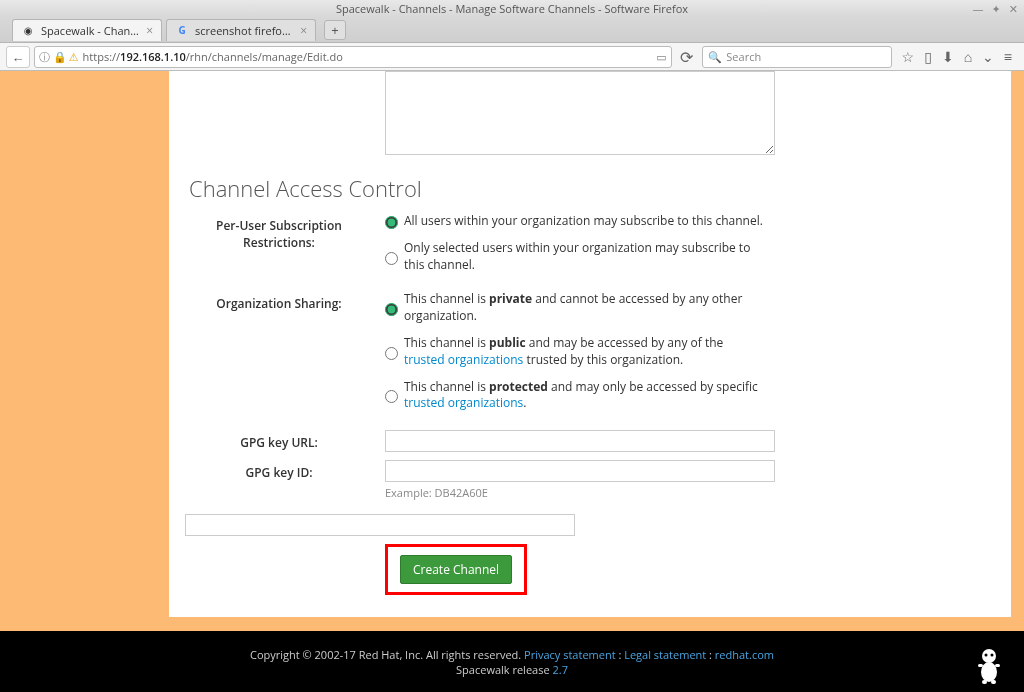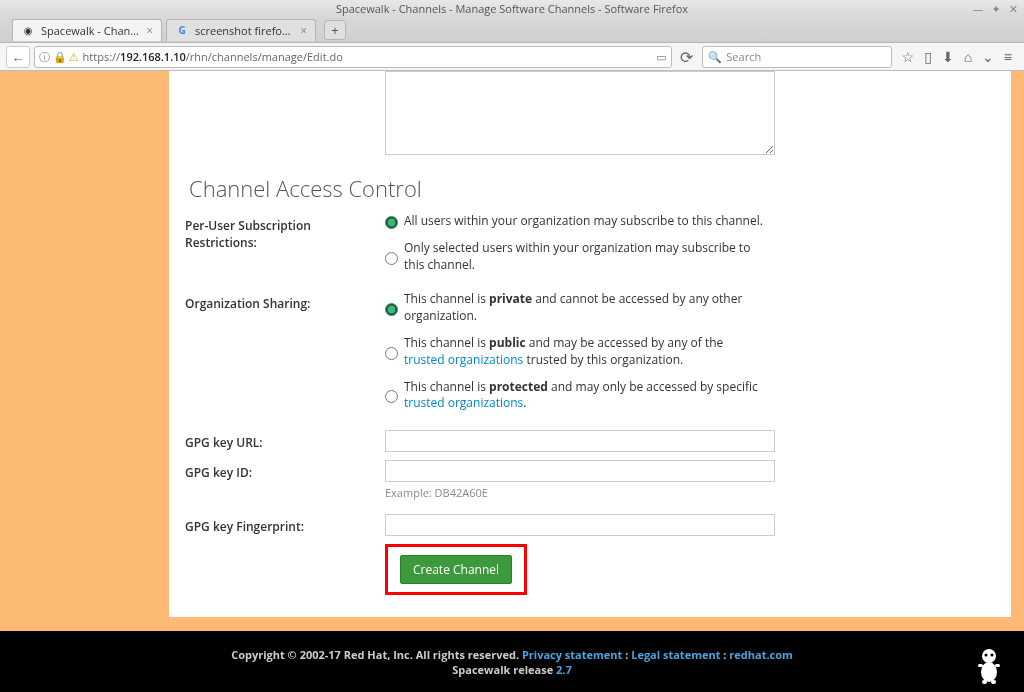--- a/index.html
+++ b/index.html
@@ -31,37 +31,37 @@
 .tool-icons { display: flex; gap: 10px; padding: 0 6px; color: #666; font-size: 14px; align-items: center; }
 
 
 .viewport { position: absolute; top: 71px; left: 0; right: 0; bottom: 0; background: #fdba74; overflow: hidden; }
 .page { position: absolute; top: 0; left: 169px; width: 842px; height: 546px; background: #fff; }
 
 
 .content { padding: 0 16px 20px 16px; font-size: 13px; color: #333; }
 h2.section { font-size: 22px; font-weight: 300; color: #555; margin: 14px 0 10px 4px; }
 .form-row { display: flex; align-items: flex-start; margin-bottom: 8px; }
-.form-label { width: 200px; text-align: left; padding-right: 12px; font-weight: 600; font-size: 12px; color: #333; padding-top: 4px; }
+.form-label { width: 200px; text-align: center; padding-right: 12px; font-weight: 600; font-size: 12px; color: #333; padding-top: 4px; }
 .form-control { flex: 1; max-width: 390px; }
 textarea.bigtext { width: 390px; height: 84px; border: 1px solid #ccc; resize: both; font-size: 12px; padding: 4px; }
 .radio-line { display: flex; align-items: center; margin-bottom: 10px; }
 .radio-line input[type=radio] { margin-top: 3px; margin-right: 6px; accent-color: #3b7; }
 .radio-text { font-size: 12px; color: #333; max-width: 360px; line-height: 1.4; }
 .radio-text a { color: #0088cc; text-decoration: none; }
 .radio-text b { font-weight: 700; }
 input.textfield { width: 390px; height: 22px; border: 1px solid #ccc; padding: 0 4px; font-size: 12px; }
 .hint { font-size: 11px; color: #888; margin-top: 3px; }
 
 .submit-wrap { margin-left: 200px; margin-top: 8px; }
 .highlight-box { border: 3px solid #ff0000; display: inline-block; padding: 8px 12px; }
 .create-btn { background: #3c9a3c; color: #fff; border: 1px solid #2e7c2e; padding: 5px 12px; font-size: 12px; border-radius: 2px; cursor: pointer; }
 
 
-.footer { position: absolute; left: 0; right: 0; bottom: 0; height: 61px; background: #000; color: #ccc; font-size: 11px; display: flex; flex-direction: column; align-items: center; justify-content: center; font-weight: bold; }
+.footer { position: absolute; left: 0; right: 0; bottom: 0; height: 61px; background: #000; color: #ccc; font-size: 11px; display: flex; flex-direction: column; align-items: center; justify-content: center; }
 .footer a { color: #4aa3df; text-decoration: none; }
 .mascot { position: absolute; right: 18px; bottom: 6px; width: 34px; height: 40px; }
 .mascot svg { width: 100%; height: 100%; }
 </style>
 </head>
 <body>
 
 <div class="window-titlebar">
   <span>Spacewalk - Channels - Manage Software Channels - Software Firefox</span>
   <div class="window-controls">
@@ -178,21 +178,20 @@
 
       <div class="form-row">
         <div class="form-label">GPG key ID:</div>
         <div class="form-control">
           <input class="textfield" type="text" style="">
           <div class="hint">Example: DB42A60E</div>
         </div>
       </div>
 
       <div class="form-row" style="margin-top:14px;">
-        <div class="form-label">GPG key Fingerprint:</div>
         <div class="form-control">
           <input class="textfield" type="text" style="">
         </div>
       </div>
 
       <div class="submit-wrap">
         <div class="highlight-box">
           <button class="create-btn">Create Channel</button>
         </div>
       </div>

